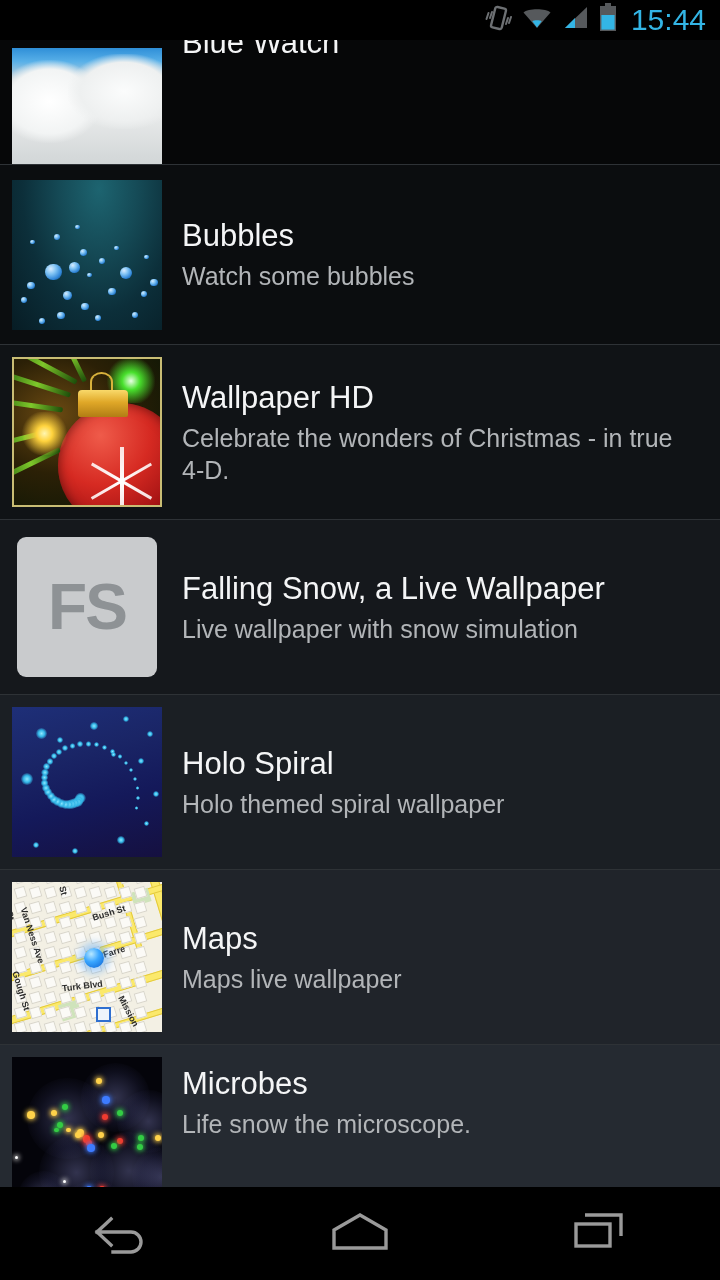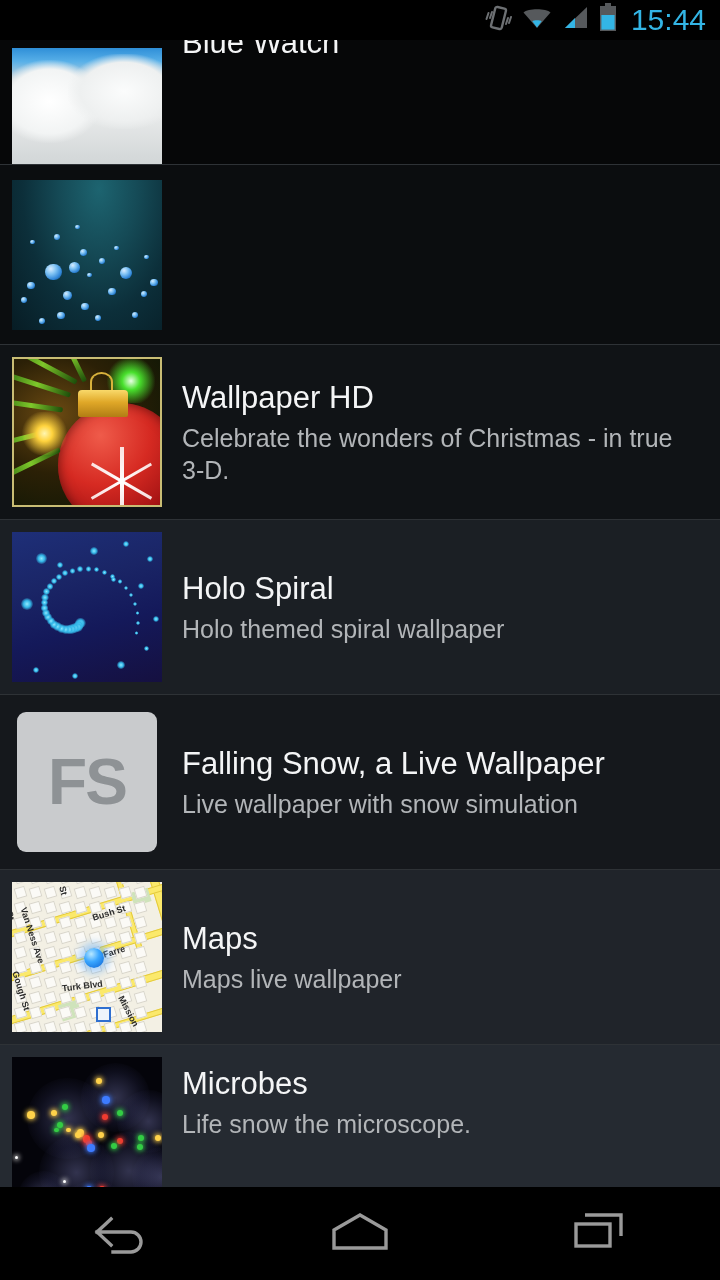--- a/index.html
+++ b/index.html
@@ -254,20 +254,24 @@
             <div class="b" style="left: 55%; top: 90%; width: 4%; height: 4%;"></div>
             <div class="b" style="left: 80%; top: 88%; width: 4%; height: 4%;"></div>
             <div class="b" style="left: 12%; top: 40%; width: 3%; height: 3%;"></div>
             <div class="b" style="left: 50%; top: 62%; width: 3%; height: 3%;"></div>
             <div class="b" style="left: 68%; top: 44%; width: 3%; height: 3%;"></div>
             <div class="b" style="left: 88%; top: 50%; width: 3%; height: 3%;"></div>
             <div class="b" style="left: 6%; top: 78%; width: 4%; height: 4%;"></div>
             <div class="b" style="left: 42%; top: 30%; width: 3%; height: 3%;"></div>
           </div>
       </div>
+      <div class="texts">
+        <div class="title">Bubbles</div>
+        <div class="subtitle">Watch some bubbles</div>
+      </div>
     </div>
 
     <div class="row" id="row-2">
       <div class="thumb-wrap">
         <div class="thumb th-xmas">
           <div class="pine" style="left:-6%;top:2%;width:52%;height:5px;transform:rotate(28deg);"></div>
           <div class="pine" style="left:-8%;top:16%;width:48%;height:5px;transform:rotate(18deg);"></div>
           <div class="pine" style="left:-10%;top:30%;width:44%;height:5px;transform:rotate(8deg);"></div>
           <div class="pine" style="left:-12%;top:52%;width:40%;height:5px;transform:rotate(-14deg);"></div>
           <div class="pine" style="left:-10%;top:70%;width:44%;height:5px;transform:rotate(-26deg);"></div>
@@ -279,21 +283,33 @@
           <div class="cap"></div>
           <div class="flake">
             <i style="transform:rotate(0deg)"></i>
             <i style="transform:rotate(60deg)"></i>
             <i style="transform:rotate(120deg)"></i>
           </div>
         </div>
       </div>
       <div class="texts">
         <div class="title">Wallpaper HD</div>
-        <div class="subtitle wrap">Celebrate the wonders of Christmas - in true 3-D.</div>
+        <div class="subtitle wrap">Celebrate the wonders of Christmas - in true 4-D.</div>
+      </div>
+    </div>
+
+    <div class="row" id="row-3">
+      <div class="thumb-wrap">
+        <div class="thumb th-fs">
+          <div class="sq">FS</div>
+        </div>
+      </div>
+      <div class="texts">
+        <div class="title">Falling Snow, a Live Wallpaper</div>
+        <div class="subtitle">Live wallpaper with snow simulation</div>
       </div>
     </div>
 
     <div class="row" id="row-4">
       <div class="thumb-wrap">
         <div class="thumb th-holo" id="holo">
             <div class="d" style="left: 42.1741%; top: 57.1449%; width: 7%; height: 7%;"></div>
             <div class="d" style="left: 41.4686%; top: 58.4626%; width: 6.85294%; height: 6.85294%;"></div>
             <div class="d" style="left: 40.3456%; top: 59.6781%; width: 6.70588%; height: 6.70588%;"></div>
             <div class="d" style="left: 38.8278%; top: 60.7005%; width: 6.55882%; height: 6.55882%;"></div>
@@ -338,32 +354,20 @@
             <div class="d" style="left: 94%; top: 56%; width: 4%; height: 4%;"></div>
             <div class="d" style="left: 70%; top: 86%; width: 5%; height: 5%;"></div>
             <div class="d" style="left: 40%; top: 94%; width: 4%; height: 4%;"></div>
             <div class="d" style="left: 14%; top: 90%; width: 4%; height: 4%;"></div>
             <div class="d" style="left: 88%; top: 76%; width: 3%; height: 3%;"></div>
           </div>
       </div>
       <div class="texts">
         <div class="title">Holo Spiral</div>
         <div class="subtitle">Holo themed spiral wallpaper</div>
-      </div>
-    </div>
-
-    <div class="row" id="row-3">
-      <div class="thumb-wrap">
-        <div class="thumb th-fs">
-          <div class="sq">FS</div>
-        </div>
-      </div>
-      <div class="texts">
-        <div class="title">Falling Snow, a Live Wallpaper</div>
-        <div class="subtitle">Live wallpaper with snow simulation</div>
       </div>
     </div>
 
     <div class="row" id="row-5">
       <div class="thumb-wrap">
         <div class="thumb th-map" id="map">
             <div class="rd" style="left: 62px; top: -40px; width: 210px; height: 5px; transform: rotate(73deg);"></div>
             <div class="rd" style="left: -6px; top: -30px; width: 210px; height: 6px; transform: rotate(73deg);"></div>
             <div class="rd" style="left: 30px; top: -30px; width: 210px; height: 9px; transform: rotate(73deg);"></div>
             <div class="rd" style="left: -20px; top: 146px; width: 210px; height: 6px; transform: rotate(-17deg);"></div>

